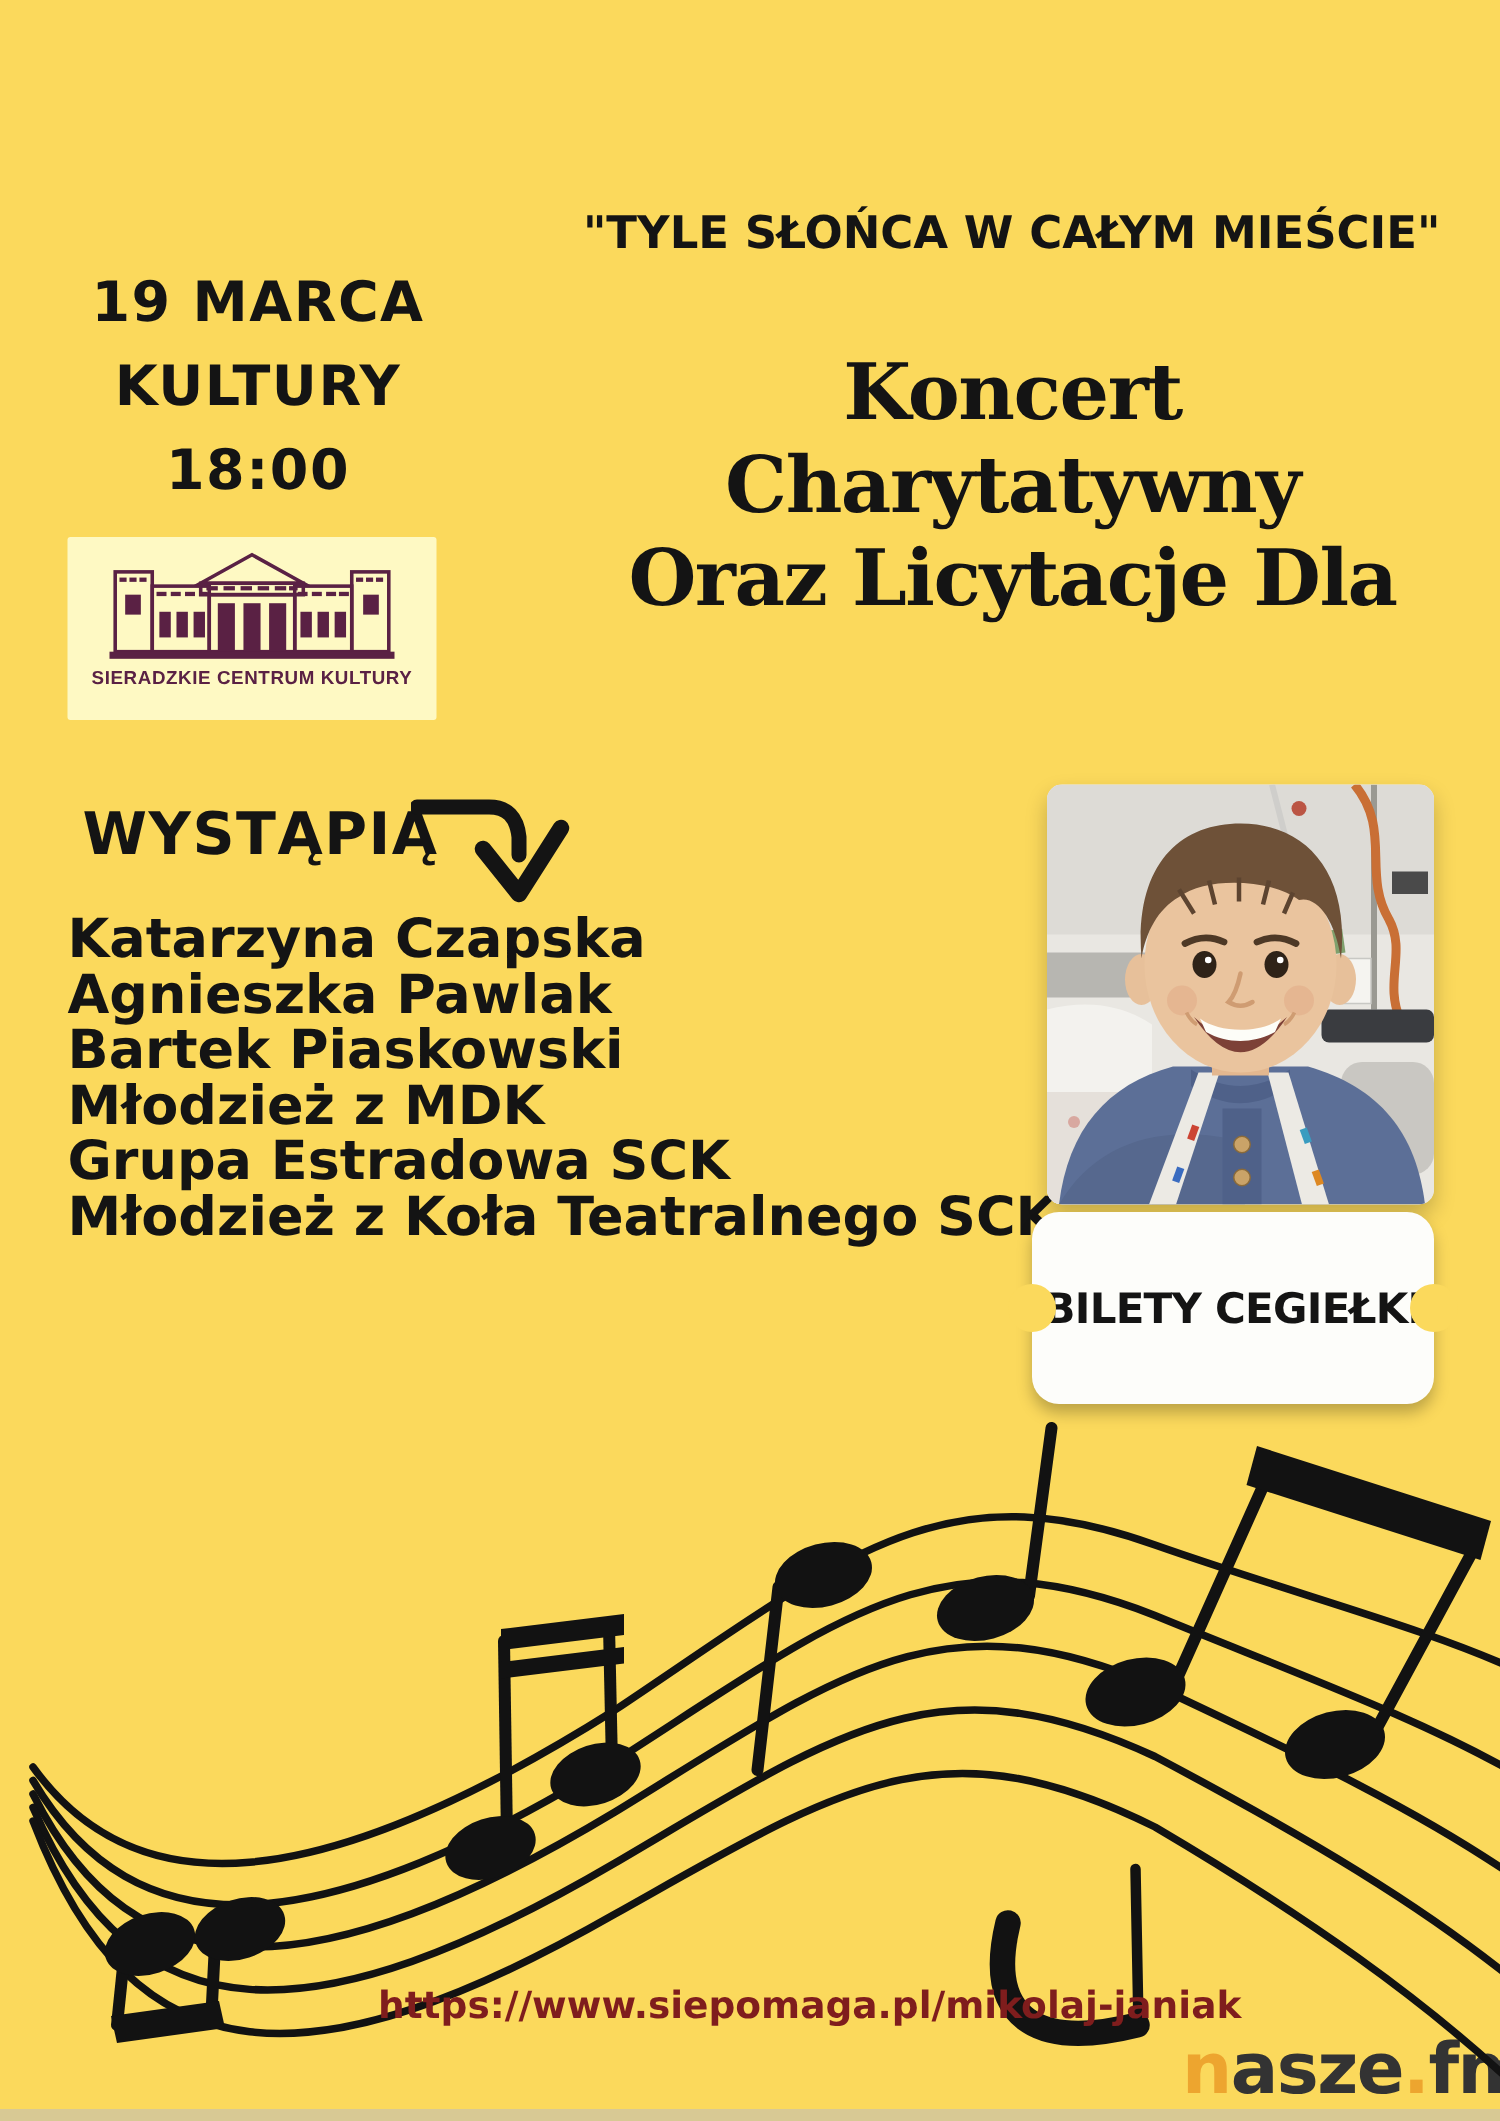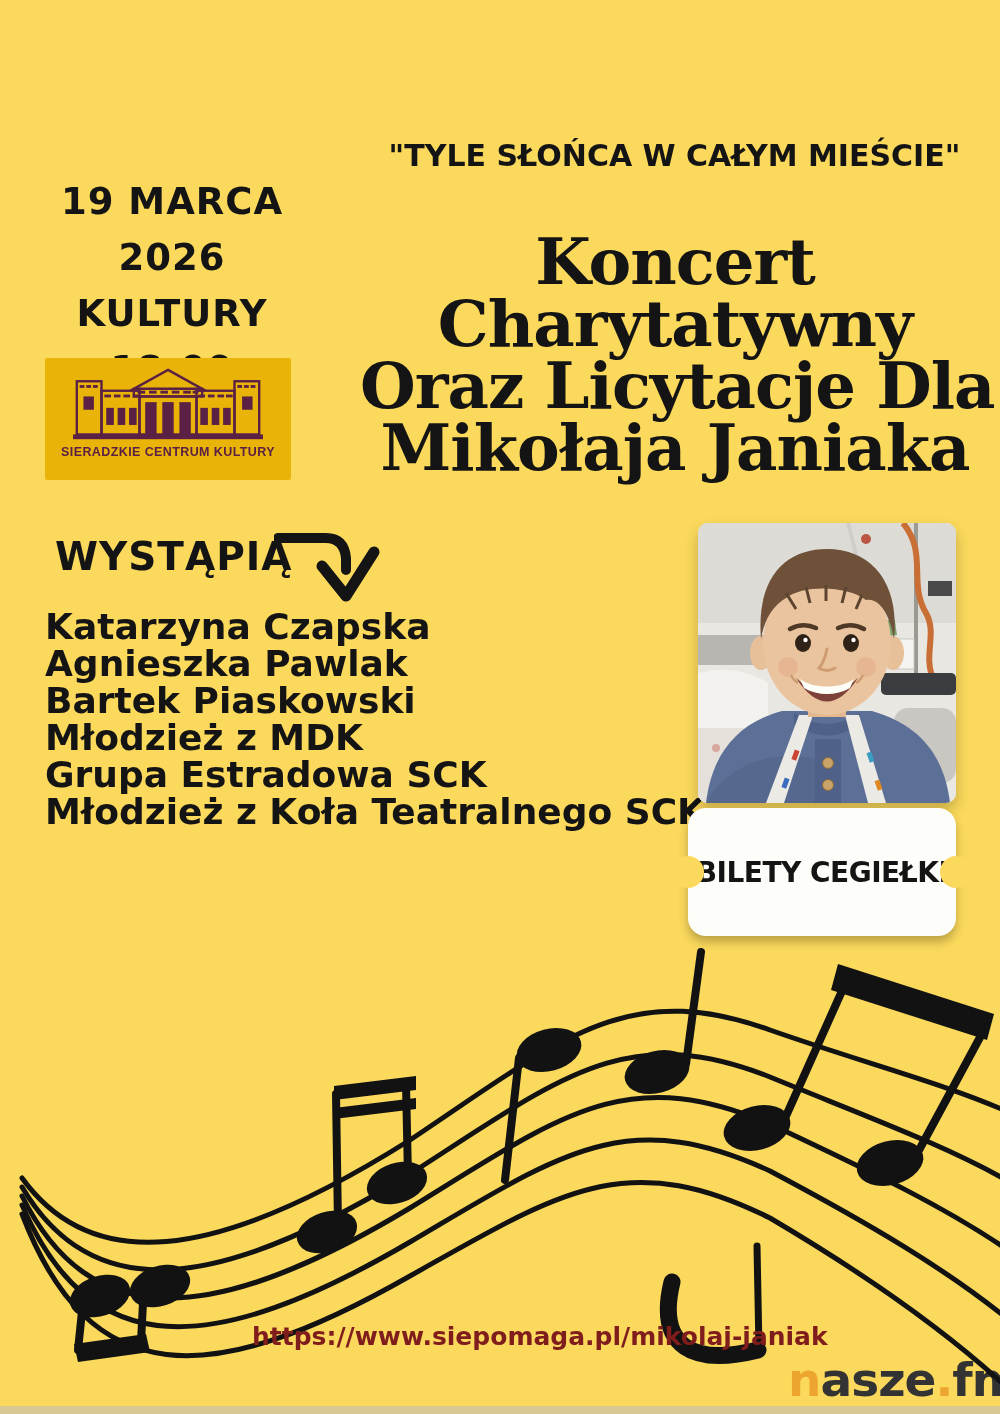--- a/index.html
+++ b/index.html
@@ -26,28 +26,28 @@
     text-align:center;
     font-size:30px;font-weight:bold;
     z-index:3;white-space:nowrap;
   }
   
   .title{
     left:360px;top:231px;width:630px;
     text-align:center;
     font-family:"DejaVu Serif", serif;
     font-weight:bold;
-    font-size:64px;line-height:62px;
+    font-size:52px;line-height:62px;
     letter-spacing:-1px;
     z-index:3;white-space:nowrap;
   }
   
   .logo-box{
     left:45px;top:358px;width:246px;height:122px;
-    background:#eab308;border-radius:2px;
+    background:#fef9c3;border-radius:2px;
     z-index:3;text-align:center;
   }
   .logo-box svg{display:block;margin:9px auto 0 auto;}
   .logo-text{
     font-family:"Liberation Sans", sans-serif;
     font-size:12.5px;font-weight:bold;
     color:#5A2144;letter-spacing:.4px;
     margin-top:2px;white-space:nowrap;
   }
   
@@ -142,32 +142,30 @@
       <ellipse cx="397" cy="1183" rx="31" ry="20" transform="rotate(-18 397 1183)"></ellipse>
       <ellipse cx="549" cy="1050" rx="33" ry="21" transform="rotate(-15 549 1050)"></ellipse>
       <ellipse cx="657" cy="1072" rx="33" ry="21" transform="rotate(-15 657 1072)"></ellipse>
       <ellipse cx="757" cy="1128" rx="34" ry="22" transform="rotate(-15 757 1128)"></ellipse>
       <ellipse cx="890" cy="1163" rx="34" ry="22" transform="rotate(-15 890 1163)"></ellipse>
     </g>
   </svg>
 
   <div class="date-block abs">
     <div>19 MARCA</div>
-    <div>2026</div>
     <div>KULTURY</div>
     <div>18:00</div>
   </div>
 
   <div class="quote abs">"TYLE SŁOŃCA W CAŁYM MIEŚCIE"</div>
 
   <div class="title abs">
     <div>Koncert</div>
     <div>Charytatywny</div>
     <div>Oraz Licytacje Dla</div>
-    <div>Mikołaja Janiaka</div>
   </div>
 
   <div class="logo-box abs">
     <svg viewBox="0 0 210 80" width="206" height="76">
       <g stroke="#5A2144" stroke-width="2.5" fill="none">
         <rect x="9" y="15" width="26" height="56"></rect>
         <rect x="35" y="25" width="40" height="46"></rect>
         <rect x="75" y="31" width="60" height="40"></rect>
         <rect x="135" y="25" width="40" height="46"></rect>
         <rect x="175" y="15" width="26" height="56"></rect>

